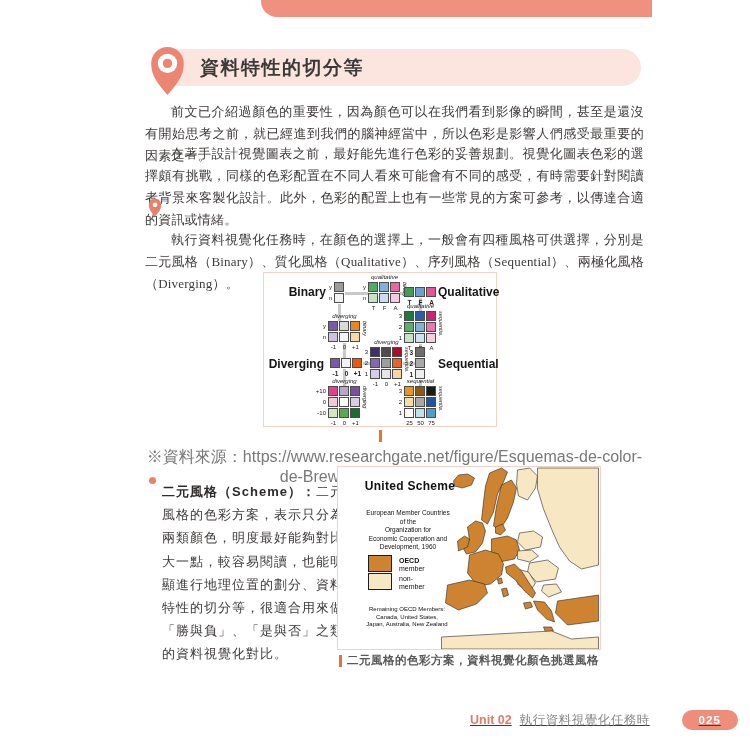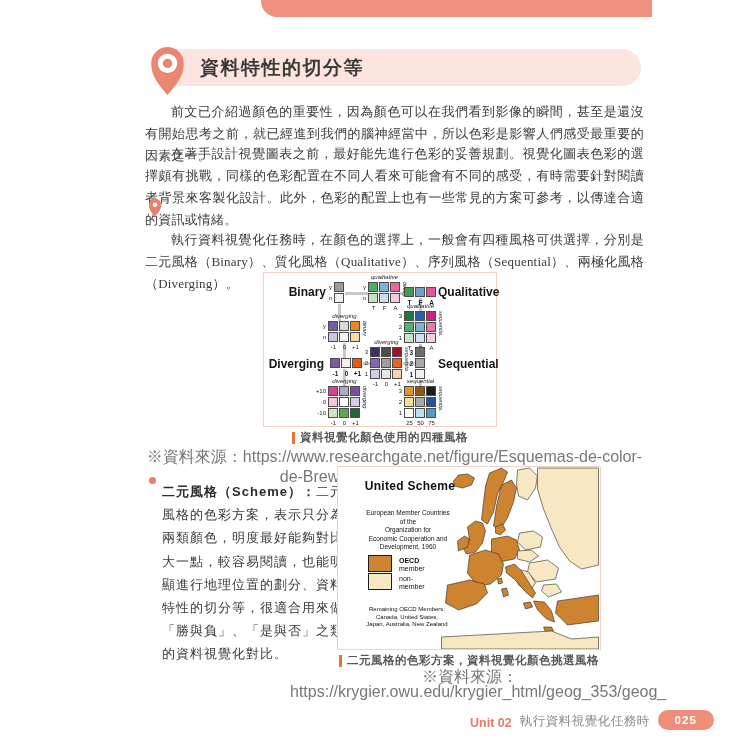--- a/index.html
+++ b/index.html
@@ -53,25 +53,25 @@
   .c-non{fill:#F7E7C3;stroke:#2A2A2A;stroke-width:.6;stroke-linejoin:round;}
   .map-title{position:absolute;left:10px;top:12px;width:124px;text-align:center;font-weight:bold;font-size:12px;color:#101010;z-index:1;letter-spacing:.3px;}
   .map-desc{position:absolute;left:2px;top:42px;width:136px;text-align:center;font-size:6.5px;line-height:8.5px;color:#101010;z-index:1;}
   .map-legend{position:absolute;left:30px;top:88px;z-index:1;}
   .lg-row{display:flex;align-items:flex-start;}
   .lg-swatch{width:24px;height:17px;border:1px solid #1d1d1d;box-sizing:border-box;flex:none;}
   .lg-label{margin-left:7px;font-size:7px;line-height:8px;color:#101010;padding-top:2px;}
   .lg-label .b1{font-weight:bold;}
   .map-note{position:absolute;left:2px;top:139px;width:134px;text-align:center;font-size:6px;line-height:7.5px;color:#101010;z-index:1;}
   
-  .footer{left:470px;top:710px;display:flex;align-items:flex-end;gap:8px;}
+  .footer{left:470px;top:710px;display:flex;align-items:center;gap:8px;text-decoration:underline;}
   .footer .unit{color:#E57A67;font-weight:bold;font-size:12.5px;}
   .footer .unit-title{color:#8A8A8A;font-size:12.5px;letter-spacing:.5px;}
   .footer .badge{width:56px;height:20px;background:#EF8D7B;border-radius:10px;color:#fff;font-weight:bold;
-                 font-size:11.5px;text-align:center;line-height:20px;letter-spacing:1px;}
+                 font-size:11.5px;text-align:center;line-height:20px;letter-spacing:1px;margin-left:24px;}
 </style>
 </head>
 <body>
 
 <div class="abs top-bar"></div>
 
 <div class="abs title-banner"></div>
 <svg class="abs pin-lg" viewBox="0 0 40 52">
   <path d="M20,51 C10,39 4,32 4,20 A16,16 0 1 1 36,20 C36,32 30,39 20,51 Z" fill="#EC8673"></path>
   <circle cx="20" cy="20" r="9.5" fill="#ffffff"></circle>
@@ -219,21 +219,20 @@
       <div class="dg-lab dg-row" style="left: 126px; top: 114.5px; width: 12px; text-align: right;">3</div>
       <div class="dg-lab dg-row" style="left: 126px; top: 125.5px; width: 12px; text-align: right;">2</div>
       <div class="dg-lab dg-row" style="left: 126px; top: 136.5px; width: 12px; text-align: right;">1</div>
       <div class="dg-lab dg-col" style="left: 138px; top: 147px; width: 15px; text-align: center;">25</div>
       <div class="dg-lab dg-col" style="left: 149px; top: 147px; width: 15px; text-align: center;">50</div>
       <div class="dg-lab dg-col" style="left: 160px; top: 147px; width: 15px; text-align: center;">75</div>
     </div>
 </div>
 <div class="abs caption cap1">
   <span class="bar"></span>
-  <span class="txt">資料視覺化顏色使用的四種風格</span>
 </div>
 <div class="abs source src1">※資料來源：https://www.researchgate.net/figure/Esquemas-de-color-de-Brewer-1999_fig2_47683260</div>
 
 <div class="abs bullet-dot"></div>
 <p class="abs bullet-text"><span class="lead">二元風格（Scheme）：</span><span>二元風格的色彩方案，表示只分為兩類顏色，明度最好能夠對比大一點，較容易閱讀，也能明顯進行地理位置的劃分、資料特性的切分等，很適合用來做「勝與負」、「是與否」之類的資料視覺化對比。</span></p>
 
 <div class="abs fig2-box">
   <svg class="map-svg" viewBox="0 0 167 182">
     <path class="c-oecd" d="M22,14 L27,8 36,7 43,11 40,18 31,21 23,19 Z"></path>
     <path class="c-oecd" d="M58,6 L70,1 76,5 72,15 66,27 62,45 56,57 50,53 52,35 54,19 Z"></path>
@@ -288,20 +287,19 @@
       <div>Remaining OECD Members:</div>
       <div>Canada, United States,</div>
       <div>Japan, Australia, New Zealand</div>
     </div>
 </div>
 <div class="abs caption cap2">
   <span class="bar"></span>
   <span class="txt">二元風格的色彩方案，資料視覺化顏色挑選風格</span>
 </div>
 <div class="abs source src2">
-    <div>※資料來源：https://krygier.owu.edu/krygier_html/geog_353/geog_</div>
   </div>
 
 <div class="abs footer">
   <span class="unit">Unit 02</span>
   <span class="unit-title">執行資料視覺化任務時</span>
   <span class="badge">025</span>
 </div>
 
 </body></html>

